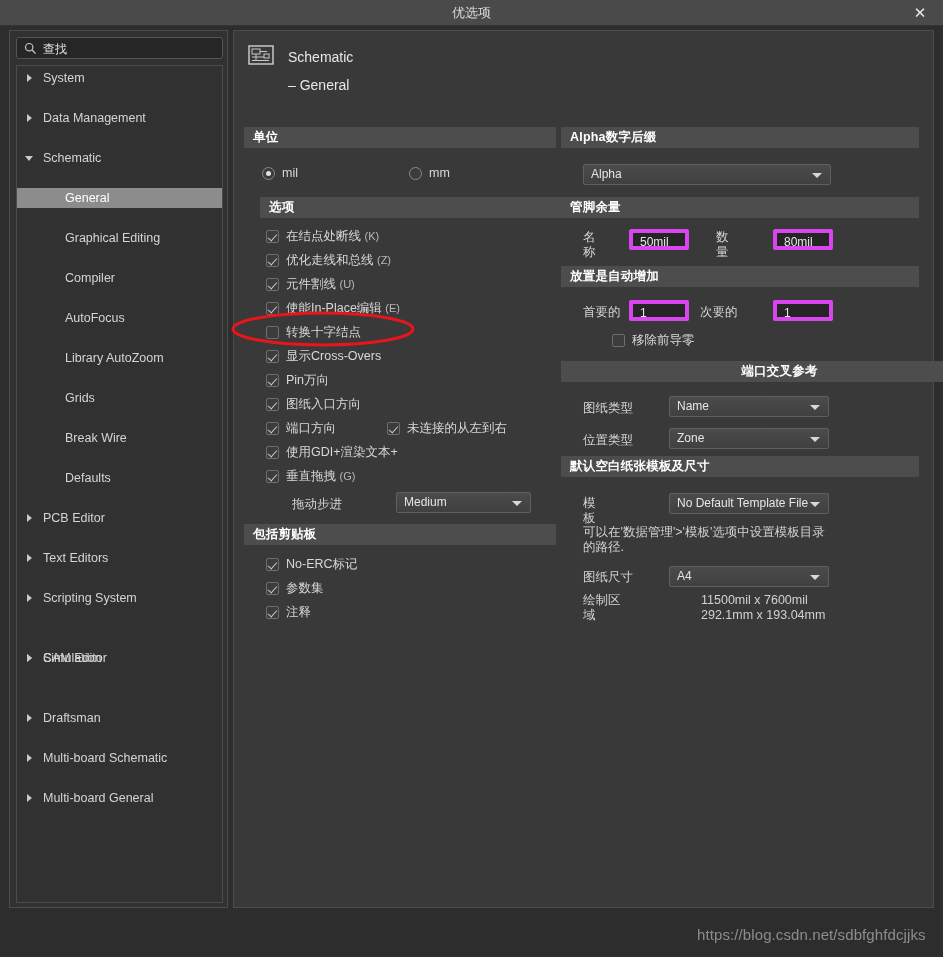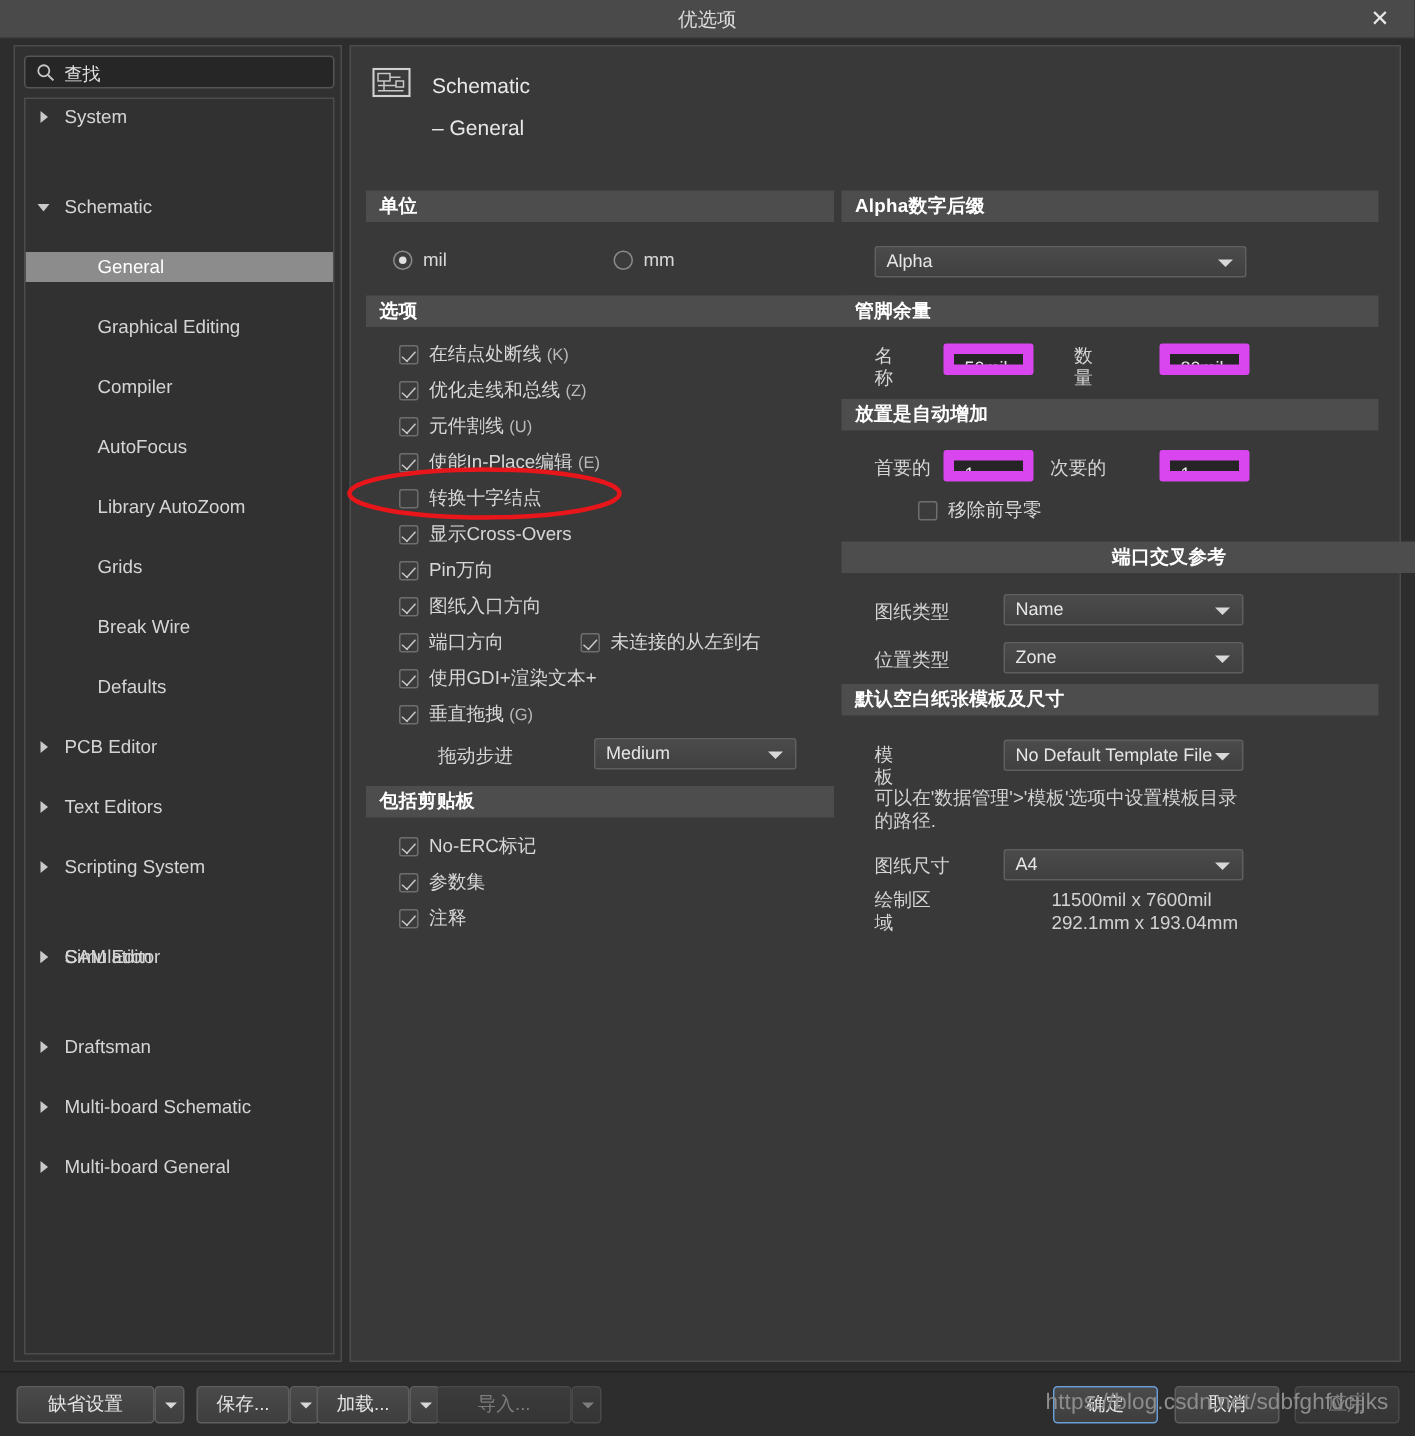--- a/index.html
+++ b/index.html
@@ -152,21 +152,21 @@
     background: #e0e0e0;
   }
   .rbrow .rlab {
     position: absolute; left: 20px; top: 0; height: 17px; line-height: 17px;
     color: #d8d8d8; font-size: 12.5px;
   }
 
   
   .tinput {
     position: absolute; height: 21px;
-    background: #252525; border: 7px solid #d946ef; border-radius: 2px;
+    background: #252525; border: 4px solid #d946ef; border-radius: 2px;
     color: #e6e6e6; font-size: 12px;
     line-height: 19px; padding-left: 7px;
     white-space: nowrap; overflow: hidden;
   }
 
   
   .combo {
     position: absolute; height: 21px;
     background: linear-gradient(#4b4b4b, #404040);
     border: 1px solid #5f5f5f; border-radius: 2px;
@@ -251,20 +251,24 @@
           <circle cx="5.2" cy="5.2" r="3.7" fill="none" stroke="#c7c7c7" stroke-width="1.2"></circle>
           <line x1="8" y1="8" x2="11.6" y2="11.6" stroke="#c7c7c7" stroke-width="1.3"></line>
         </svg>
       </span>
       <span class="sval">查找</span>
     </div>
     <div id="tree">
         <div class="tnode" style="top: 2px;">
           <span class="arrow collapsed"></span>
           <span class="tlabel">System</span>
+        </div>
+        <div class="tnode" style="top: 22px;">
+          <span class="arrow collapsed"></span>
+          <span class="tlabel">Data Management</span>
         </div>
         <div class="tnode" style="top: 42px;">
           <span class="arrow expanded"></span>
           <span class="tlabel">Schematic</span>
         </div>
         <div class="tnode child sel" style="top: 62px;">
           <span class="tlabel">General</span>
         </div>
         <div class="tnode child" style="top: 82px;">
           <span class="tlabel">Graphical Editing</span>
@@ -344,21 +348,21 @@
       <div class="sechdr" style="left:0; top:96px; width:312px;">单位</div>
       <div class="rbrow" style="left:18px; top:134px;">
         <span class="rb on"></span>
         <span class="rlab">mil</span>
       </div>
       <div class="rbrow" style="left:165px; top:134px;">
         <span class="rb"></span>
         <span class="rlab">mm</span>
       </div>
 
-      <div class="sechdr" style="left:0; top:166px; width:352px;">选项</div>
+      <div class="sechdr" style="left:16px; top:166px; width:352px;">选项</div>
 
       <div class="cbrow" style="left:22px; top:197px;">
         <span class="cb checked"></span>
         <span class="clab"><span>在结点处断线</span> <span class="acc">(K)</span></span>
       </div>
       <div class="cbrow" style="left:22px; top:221px;">
         <span class="cb checked"></span>
         <span class="clab"><span>优化走线和总线</span> <span class="acc">(Z)</span></span>
       </div>
       <div class="cbrow" style="left:22px; top:245px;">
@@ -474,44 +478,19 @@
         <span>A4</span>
         <span class="carrow"></span>
       </div>
       <div class="lbl" style="left:22px; top:562px; width:62px; white-space:pre-line;">绘制区
 域</div>
       <div class="statictext" style="left:140px; top:562px; width:200px;">11500mil x 7600mil</div>
       <div class="statictext" style="left:140px; top:577px; width:200px;">292.1mm x 193.04mm</div>
     </div>
   </div>
 
-  <div id="bottombar">
-    <div class="btn" style="left:11px; width:92px;">缺省设置</div>
-    <div class="split" style="left:103px;">
-      <span class="darr"></span>
-    </div>
-
-    <div class="btn" style="left:131px; width:62px;">保存...</div>
-    <div class="split" style="left:193px;">
-      <span class="darr"></span>
-    </div>
-
-    <div class="btn" style="left:211px; width:62px;">加载...</div>
-    <div class="split" style="left:273px;">
-      <span class="darr"></span>
-    </div>
-
-    <div class="btn disabled" style="left:291px; width:90px;">导入...</div>
-    <div class="split disabled" style="left:381px;">
-      <span class="darr"></span>
-    </div>
-
-    <div class="btn primary" style="left:702px; width:70px;">确定</div>
-    <div class="btn" style="left:783px; width:70px;">取消</div>
-    <div class="btn disabled" style="left:863px; width:70px;">应用</div>
-  </div>
 </div>
 
 <svg id="annot" viewBox="0 0 186 38">
   <ellipse cx="93" cy="19" rx="90" ry="16" fill="none" stroke="#e8161b" stroke-width="3"></ellipse>
 </svg>
 
 <div id="watermark">https://blog.csdn.net/sdbfghfdcjjks</div>
 
 </body></html>

